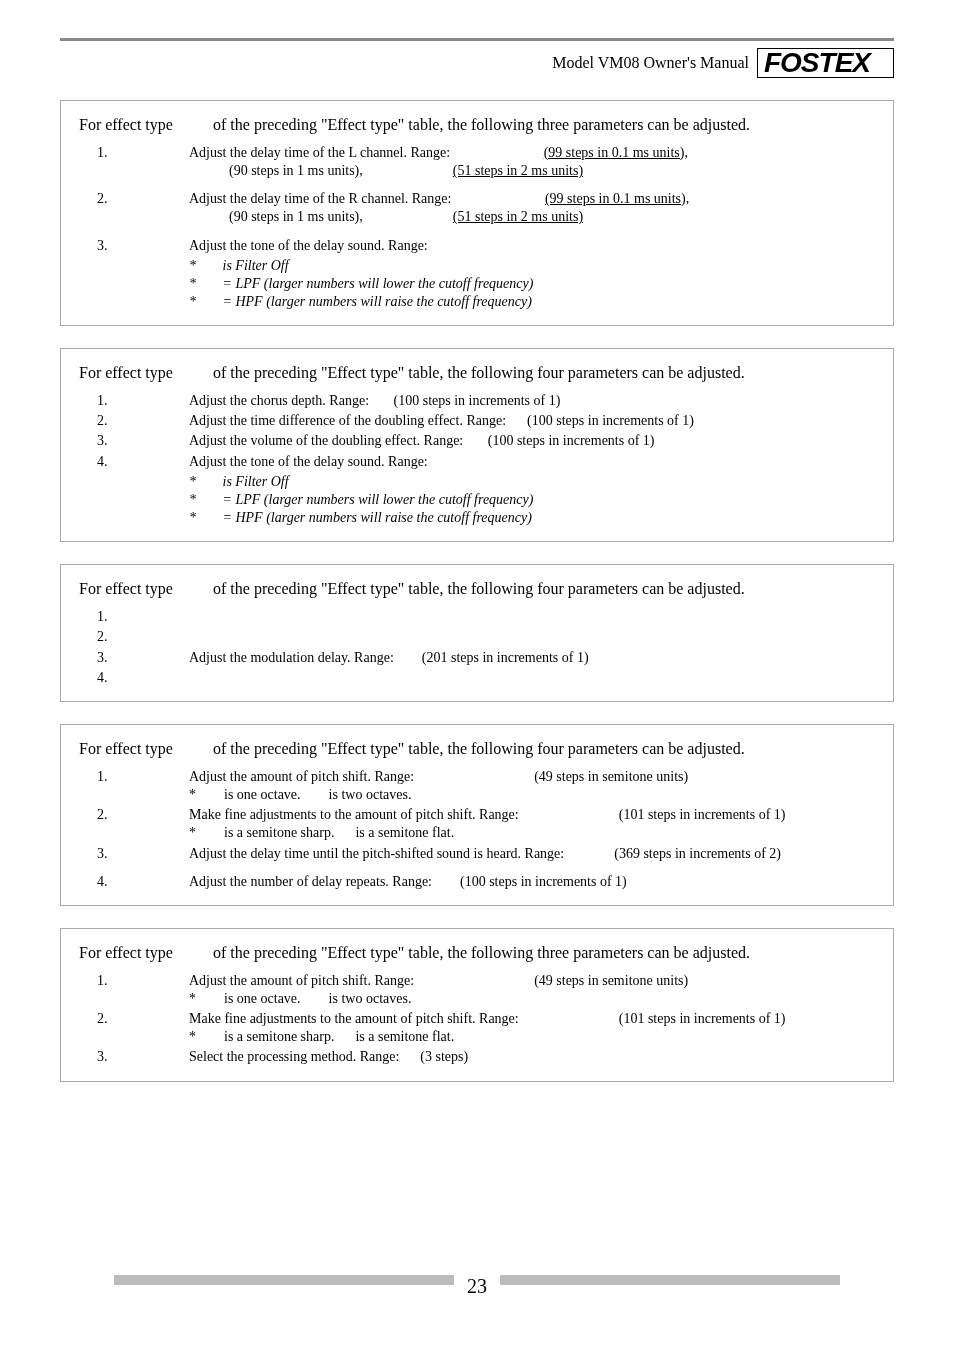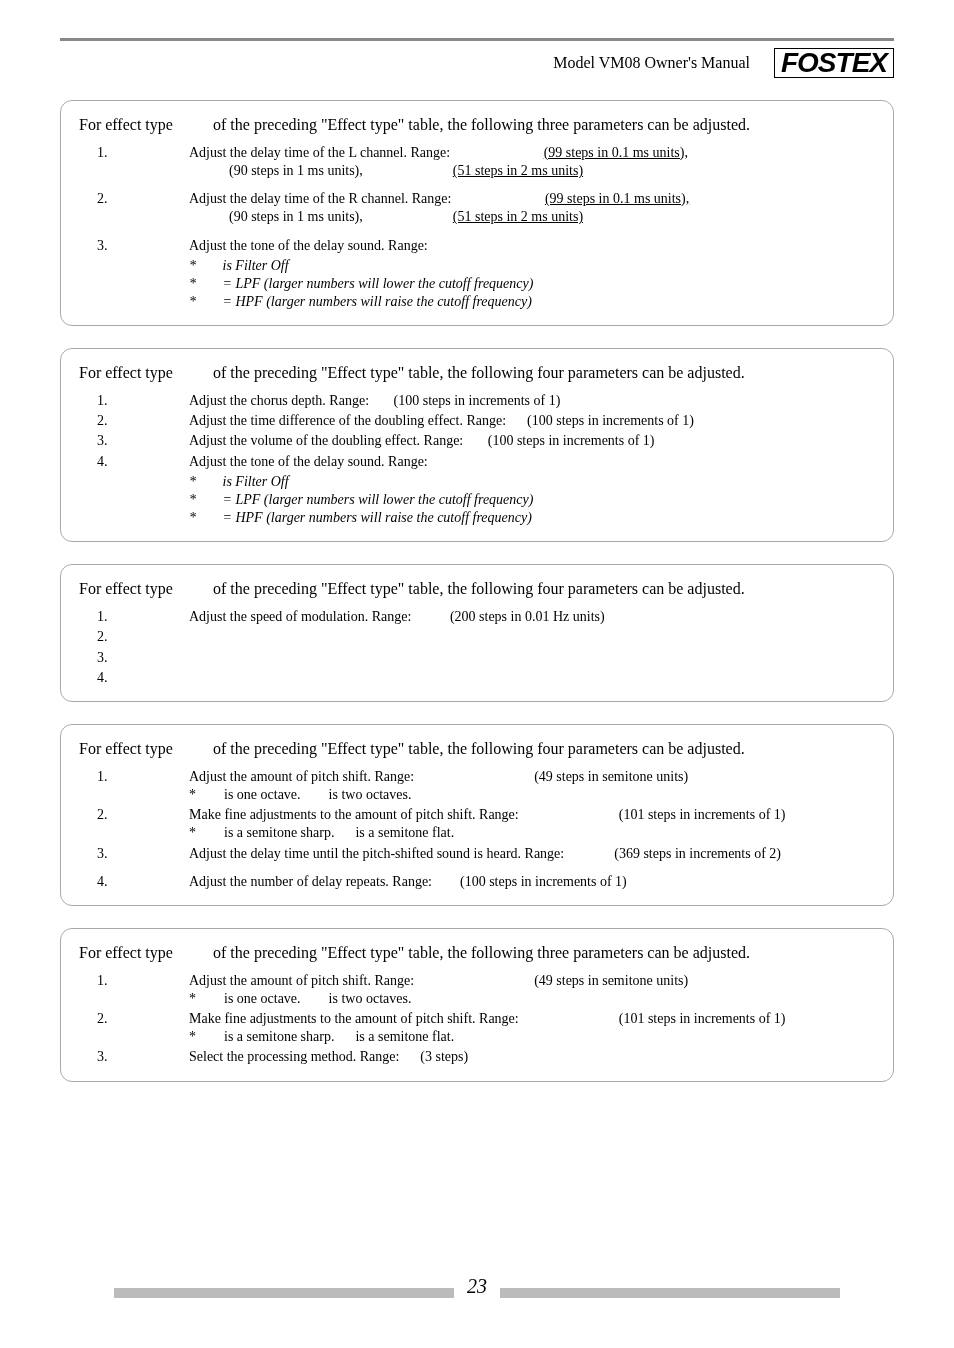--- a/index.html
+++ b/index.html
@@ -1,30 +1,30 @@
 <!DOCTYPE html>
 <html><head>
 <meta charset="utf-8">
 <style>
   * { box-sizing: border-box; margin: 0; padding: 0; }
   html, body { width: 954px; height: 1348px; font-family: Georgia, "Times New Roman", serif; color: #000; background: #fff; }
   .page { width: 954px; height: 1348px; position: relative; padding: 0 60px 0 60px; }
   .topbar { height: 3px; background: #888; position: absolute; top: 38px; left: 60px; right: 60px; }
-  .header { position: absolute; top: 48px; right: 60px; display: flex; align-items: center; gap: 0; }
-  .brand { font-family: Arial, sans-serif; font-weight: 900; font-style: italic; font-size: 28px; letter-spacing: -1px; background: #fff; border: 1px solid #000; padding: 0 6px 0 6px; line-height: 1; margin-left: 24px; }
+  .header { position: absolute; top: 48px; right: 60px; display: flex; align-items: center; gap: 8px; }
+  .brand { font-family: Arial, sans-serif; font-weight: 900; font-style: italic; font-size: 28px; letter-spacing: -1px; background: #fff; border: 1px solid #000; padding: 0 23px 0 6px; line-height: 1; }
   .content { position: absolute; top: 100px; left: 60px; right: 60px; }
-  .box { border: 1px solid #aaa; border-radius: 12px; padding: 14px 36px 14px 18px; margin-bottom: 22px; font-size: 14px; line-height: 1.3; }
+  .box { border: 1px solid #aaa; border-radius: 0; padding: 14px 36px 14px 18px; margin-bottom: 22px; font-size: 14px; line-height: 1.3; }
   .box .intro { font-size: 16px; margin-bottom: 8px; }
   .box .intro .lead { display: inline-block; width: 130px; }
   .param-row { display: flex; margin-top: 2px; }
   .param-num { width: 110px; padding-left: 18px; }
   .param-body { flex: 1; }
   .param-body ul { list-style: none; margin-top: 2px; font-style: italic; }
   .param-body ul li::before { content: "*"; display: inline-block; width: 30px; }
-  .pagenum-wrap { position: absolute; bottom: 50px; left:0; right:0; display:flex; align-items:flex-end; justify-content:center; gap: 13px; font-style: italic; }
+  .pagenum-wrap { position: absolute; bottom: 50px; left:0; right:0; display:flex; align-items:flex-start; justify-content:center; gap: 13px; }
   .pagenum-wrap .bar { height: 10px; width: 340px; background: #bbb; }
   .pagenum-wrap .num { font-size: 20px; }
   .r3 { display: inline-block; margin-left: 90px; text-decoration: underline; }
 </style>
 </head>
 <body>
 
 <div class="page">
   <div class="topbar"></div>
   <div class="header">
@@ -90,27 +90,27 @@
       </div>
     </div>
 
     <div class="box">
       <div class="intro">
         <span class="lead">For effect type</span>
         <span>of the preceding "Effect type" table, the following four parameters can be adjusted.</span>
       </div>
       <div class="param-row">
         <div class="param-num">1.</div>
-        <div class="param-body">Adjust the speed of modulation. Range:&nbsp;&nbsp;&nbsp;&nbsp;&nbsp;&nbsp;&nbsp;&nbsp;&nbsp;&nbsp;&nbsp;(200 steps in 0.01 Hz units)</div>
       </div>
       <div class="param-row">
         <div class="param-num">2.</div>
       </div>
       <div class="param-row">
         <div class="param-num">3.</div>
+        <div class="param-body">Adjust the modulation delay. Range:&nbsp;&nbsp;&nbsp;&nbsp;&nbsp;&nbsp;&nbsp;&nbsp;(201 steps in increments of 1)</div>
       </div>
       <div class="param-row">
         <div class="param-num">4.</div>
       </div>
     </div>
 
     <div class="box">
       <div class="intro">
         <span class="lead">For effect type</span>
         <span>of the preceding "Effect type" table, the following four parameters can be adjusted.</span>

